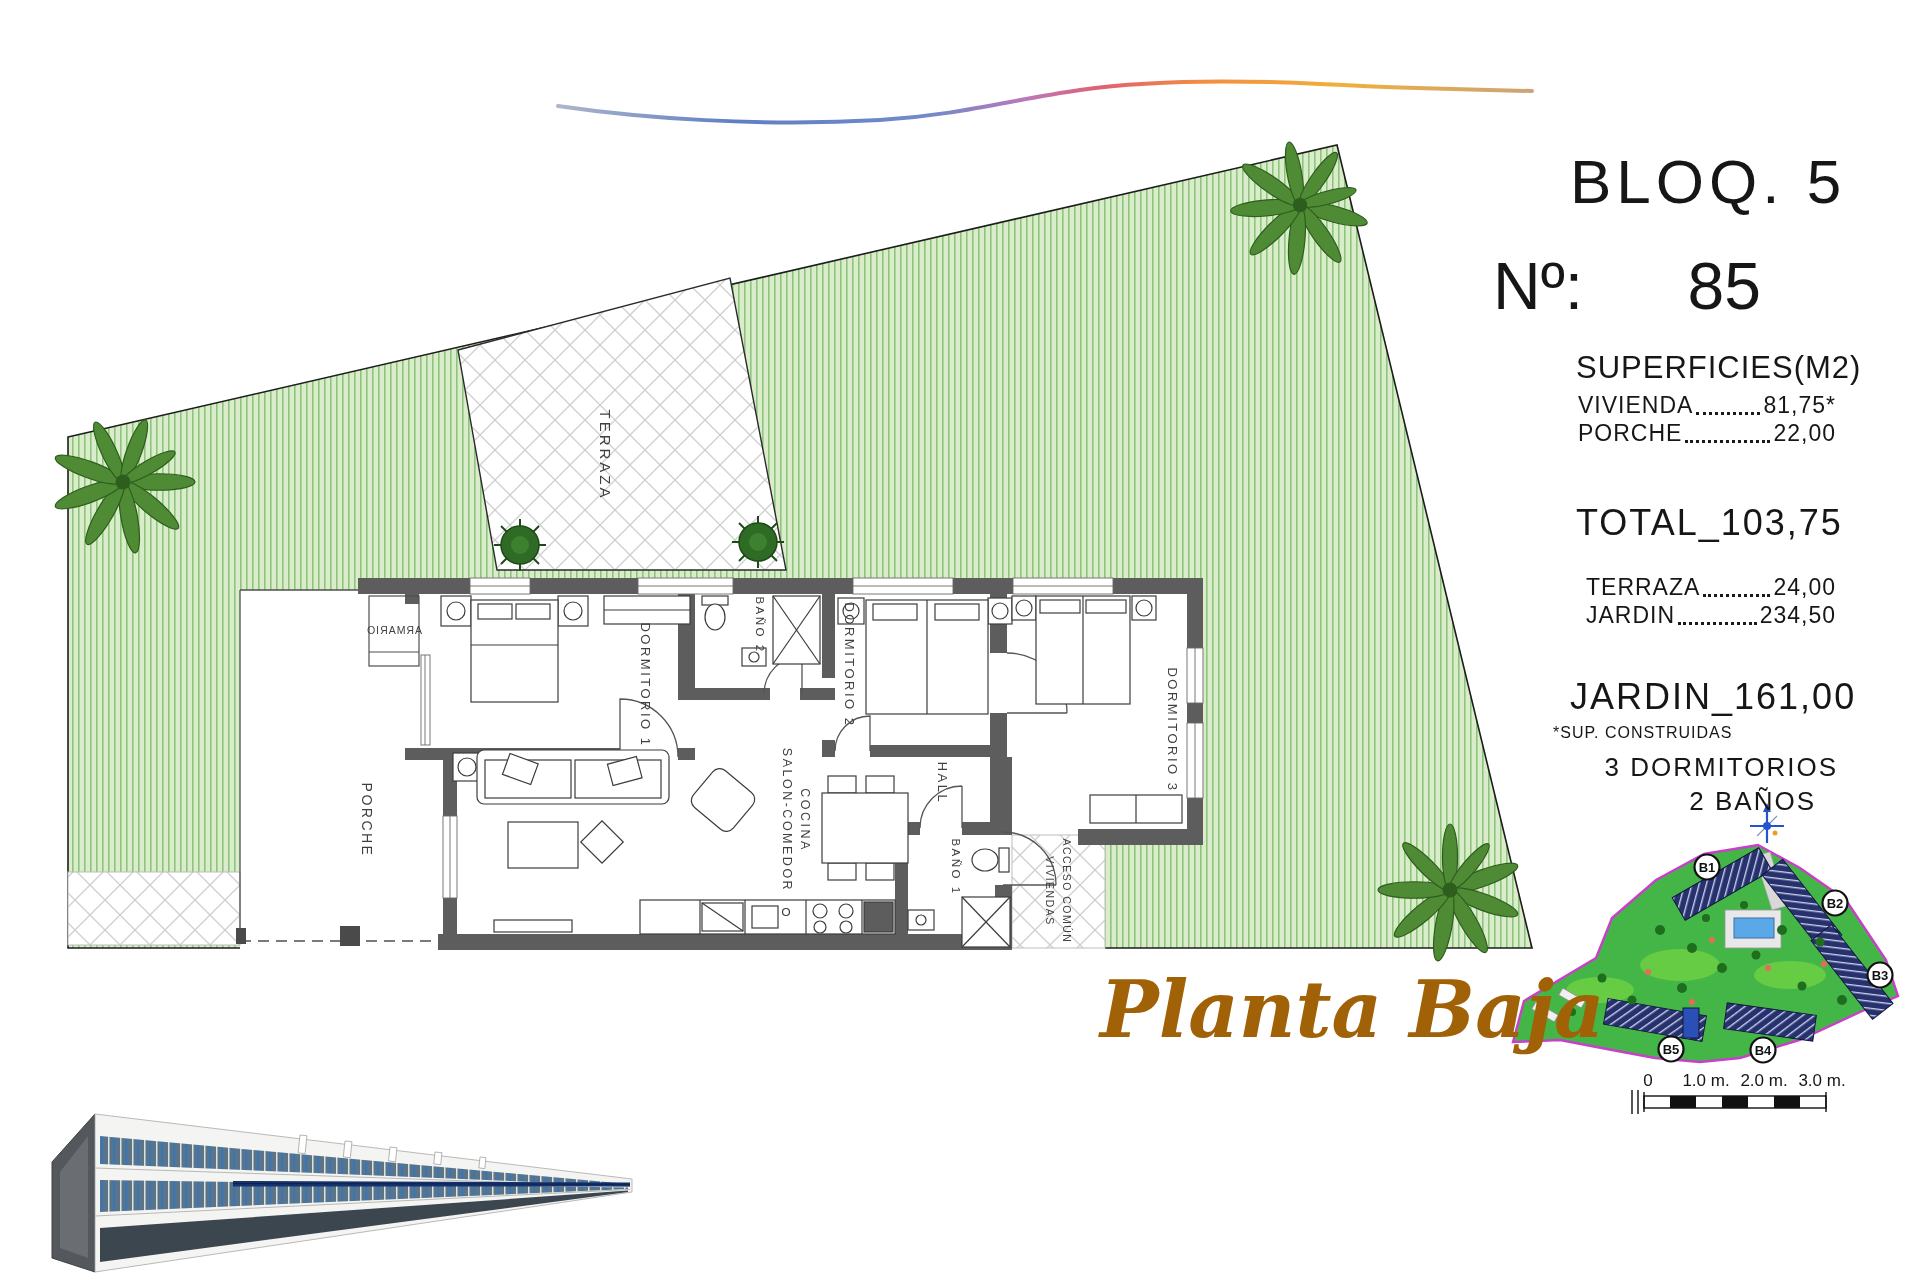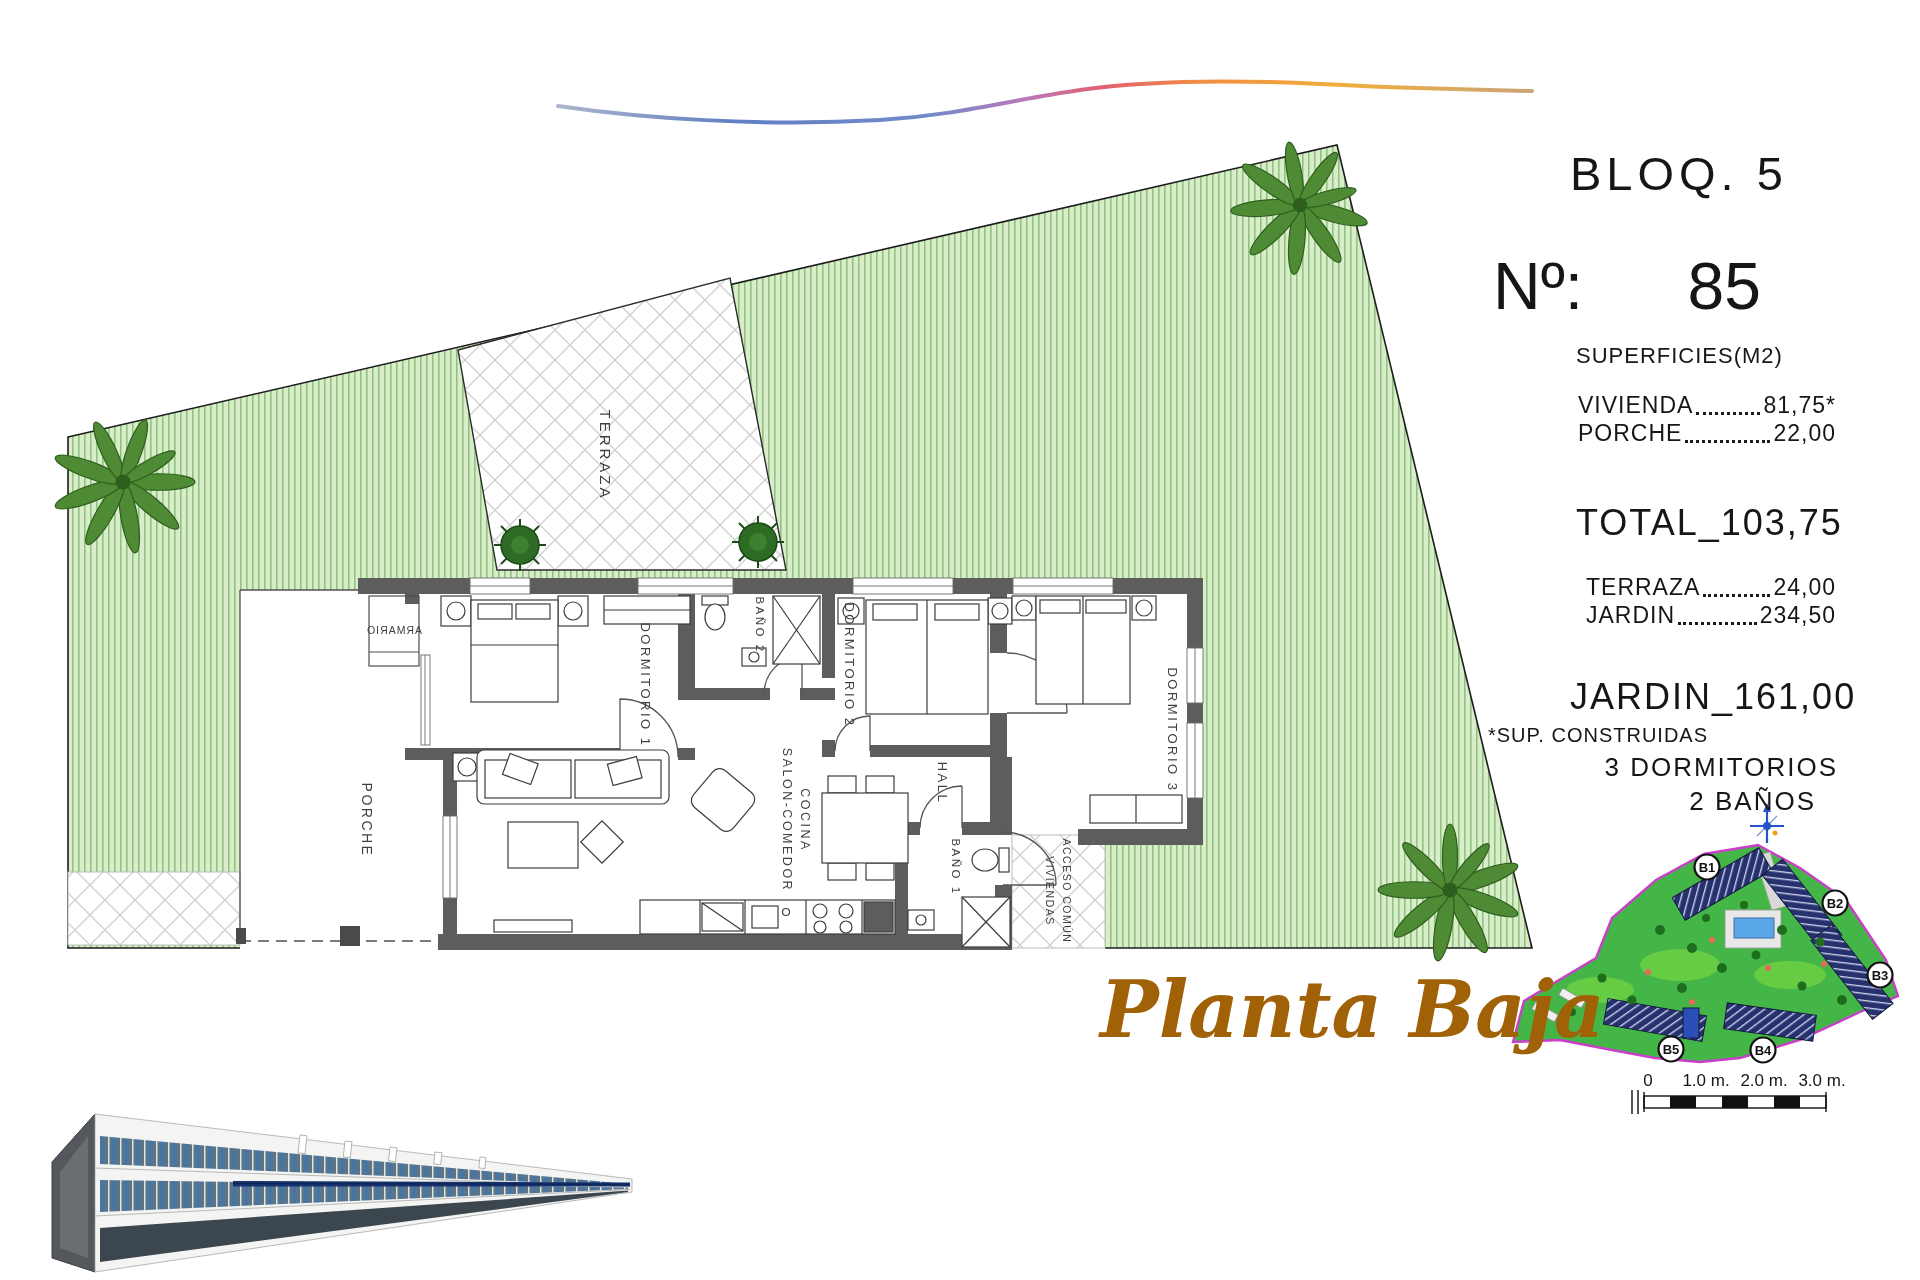--- a/index.html
+++ b/index.html
@@ -1,27 +1,27 @@
 <!DOCTYPE html>
 <html><head>
 <meta charset="utf-8">
 <style>
   html,body{margin:0;padding:0;background:#ffffff;}
   .stage{position:relative;width:1920px;height:1280px;background:#ffffff;overflow:hidden;
          font-family:"Liberation Sans",sans-serif;color:#161616;}
   .abs{position:absolute;}
   svg text{font-family:"Liberation Sans",sans-serif;}
   
-  .block-title{left:1570px;top:146px;font-size:47px;letter-spacing:5px;font-weight:400;}
+  .block-title{left:1570px;top:146px;font-size:62px;letter-spacing:5px;font-weight:400;}
   .unit-row{left:1493px;top:248px;width:268px;font-size:66px;font-weight:400;display:flex;justify-content:space-between;}
-  .surf-title{left:1576px;top:343px;font-size:22px;letter-spacing:1px;}
+  .surf-title{left:1576px;top:350px;font-size:31px;letter-spacing:1px;}
   .srow{position:absolute;display:flex;align-items:flex-end;font-size:23px;letter-spacing:1px;}
   .srow .leader{flex:1;border-bottom:3px dotted #1a1a1a;margin:0 3px 4px 3px;}
   .big-row{position:absolute;display:flex;justify-content:space-between;font-size:36px;letter-spacing:2px;margin-top:24px;}
-  .footnote{left:1488px;top:724px;font-size:20px;letter-spacing:1px;}
+  .footnote{left:1553px;top:724px;font-size:16px;letter-spacing:1px;}
   .feat{position:absolute;font-size:26px;letter-spacing:2px;text-align:right;}
   .plan-title{left:1100px;top:964px;width:390px;text-align:center;
               font-family:"DejaVu Serif",serif;font-style:italic;font-weight:bold;
               font-size:78px;color:#a16207;white-space:nowrap;}
 </style>
 </head>
 <body>
 
 <div class="stage">
 

